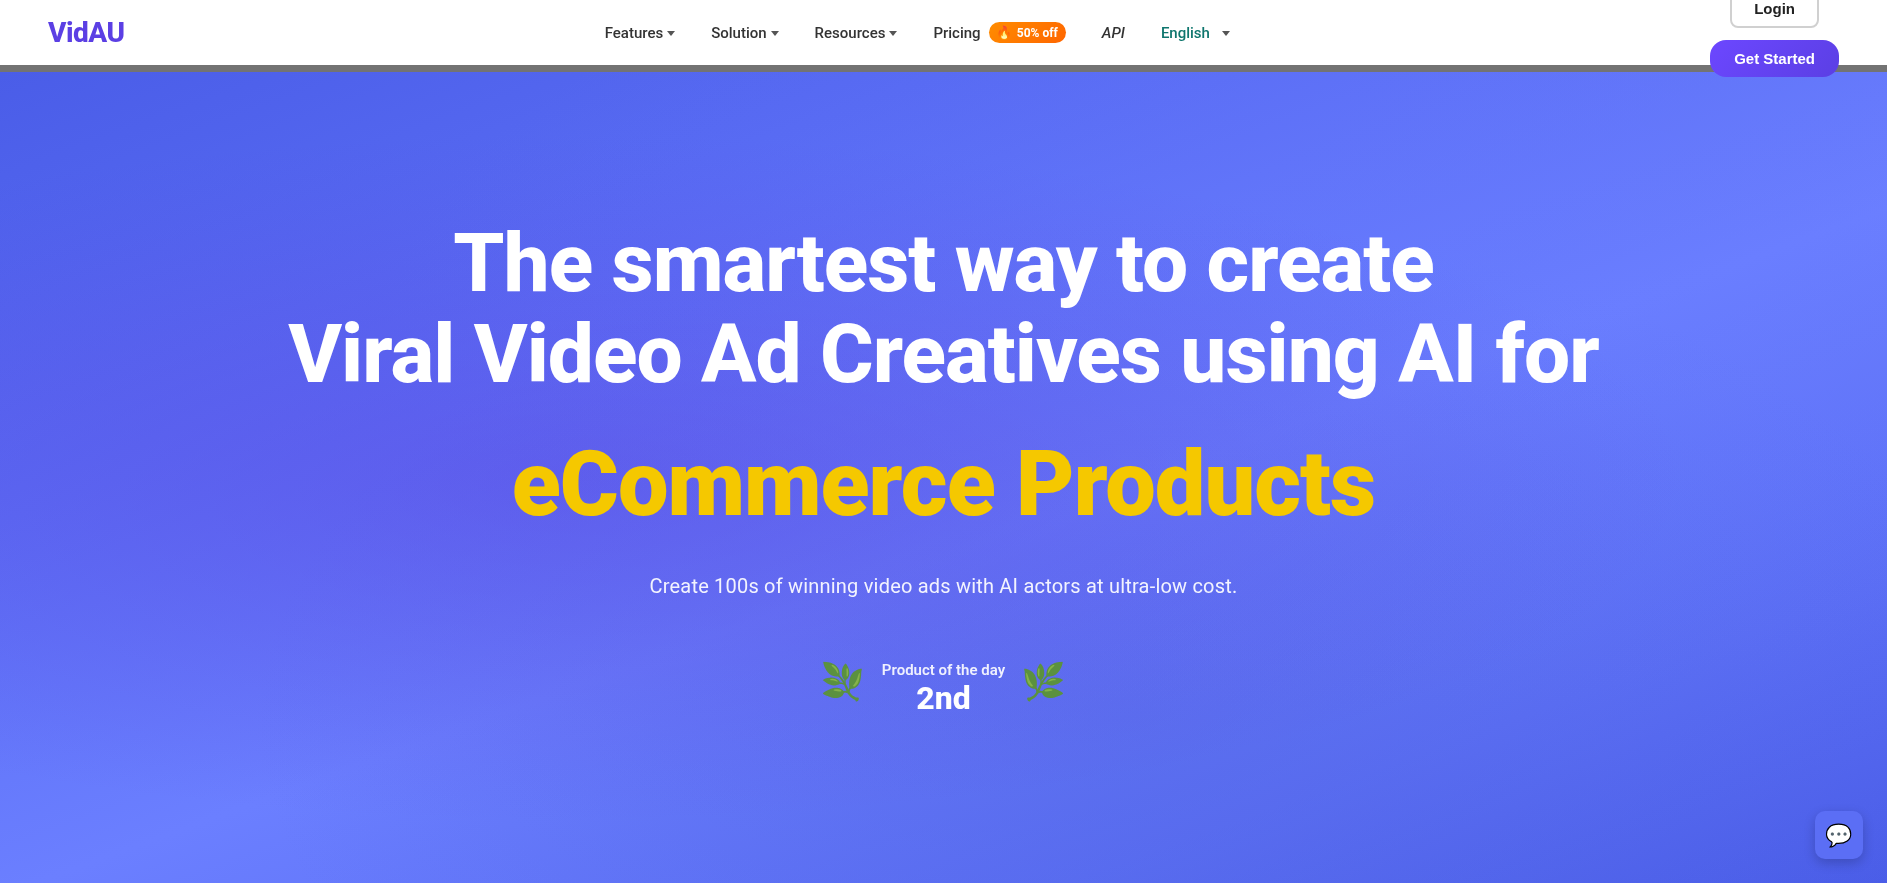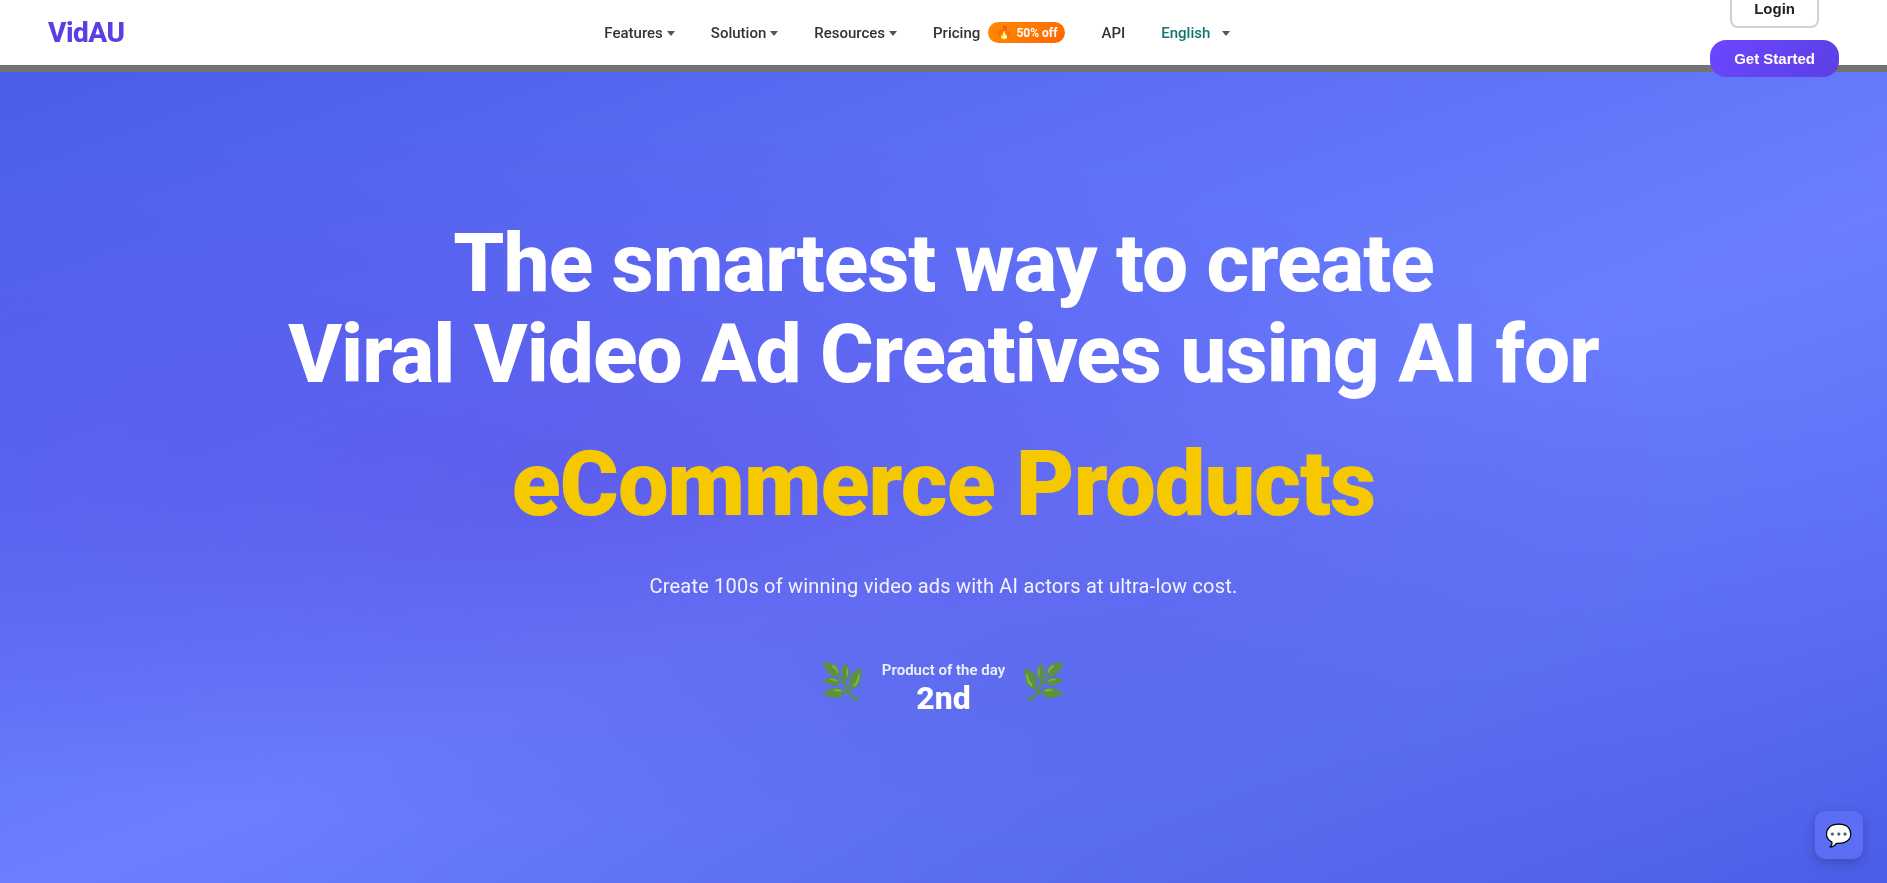--- a/index.html
+++ b/index.html
@@ -90,20 +90,21 @@
     .fire-icon {
       font-size: 13px;
     }
 
     .nav-api {
       padding: 8px 14px;
       font-size: 15px;
       color: #333;
       cursor: pointer;
       font-weight: 500;
+      font-style: italic;
     }
 
     .nav-english {
       display: flex;
       align-items: center;
       gap: 12px;
       padding: 8px 14px;
       font-size: 15px;
       color: #0f766e;
       cursor: pointer;

